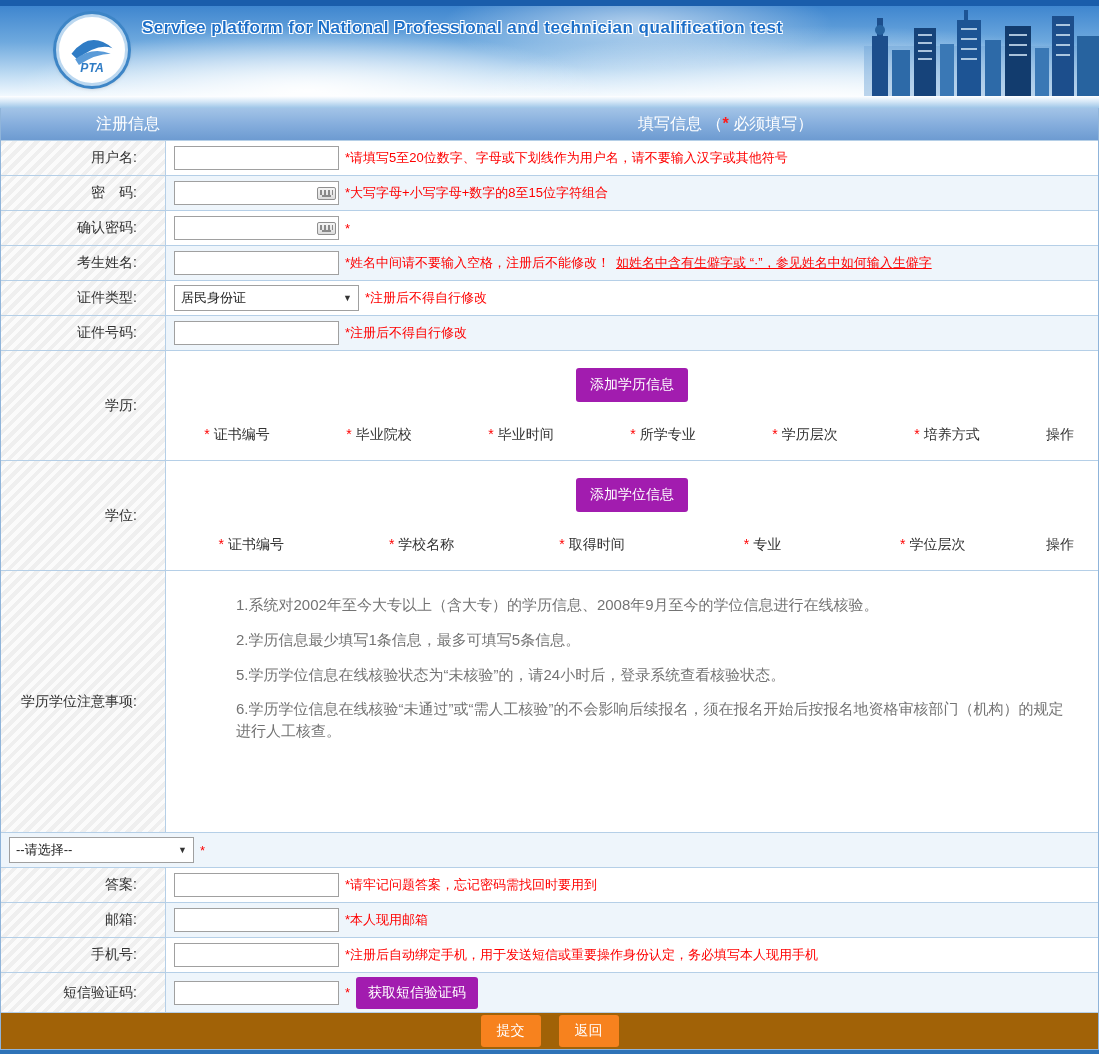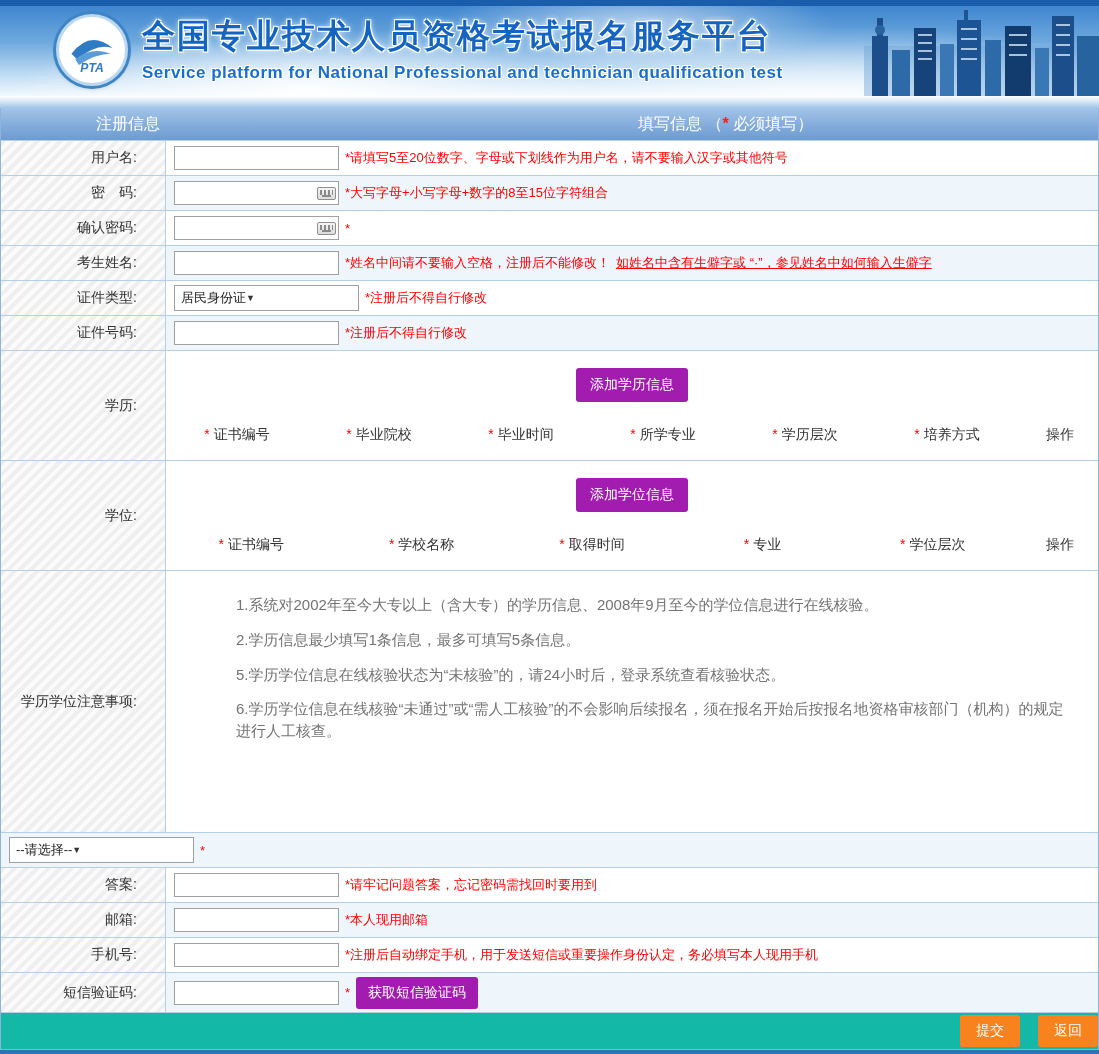--- a/index.html
+++ b/index.html
@@ -74,21 +74,21 @@
   .kbd-icon::before {
     content:""; position:absolute; left:2px; right:2px; top:2px; bottom:4px;
     background:repeating-linear-gradient(90deg,#8a8a8a 0 2px,transparent 2px 4px);
   }
   .kbd-icon::after {
     content:""; position:absolute; left:4px; right:4px; bottom:2px; height:2px; background:#8a8a8a;
   }
 
   .select-box {
     width:185px; height:26px; border:1px solid #a0a0a0; background:#fff;
-    display:flex; align-items:center; justify-content:flex-start;
+    display:flex; align-items:center; justify-content:space-between;
     padding:0 6px; font-size:13px; color:#222; cursor:pointer;
   }
   .select-arrow { font-size:9px; color:#333; }
 
   .note { font-size:13px; color:#fe0000; white-space:nowrap; }
   .note-link { font-size:13px; color:#fe0000; text-decoration:underline; cursor:pointer; white-space:nowrap; }
 
   .blue-btn {
     background:#a21caf; color:#fff; border:none; border-radius:3px;
     padding:8px 14px; font-size:14px; font-family:inherit; cursor:pointer;
@@ -99,21 +99,21 @@
   .content-col { flex-direction:column; justify-content:center; align-items:center; gap:24px; padding:14px 0; }
   .col-headers { display:flex; width:100%; font-size:14px; color:#333; }
   .col-h { flex:1; text-align:center; white-space:nowrap; }
   .col-h:last-child { flex:0 0 80px; }
   .star { color:#fe0000; font-style:normal; margin-right:4px; }
 
   .row-notice { min-height:262px; }
   .notice-list { display:block; padding:10px 10px 10px 55px; background:#fff; }
   .notice-item { color:#737373; font-size:15px; line-height:1.45; margin:13px 15px; }
 
-  .footer-row { border-top:1px solid #b5cfe7; height:37px; display:flex; align-items:center; justify-content:flex-end; gap:18px; background:#14b8a6; }
+  .footer-row { border-top:1px solid #b5cfe7; height:37px; display:flex; align-items:center; justify-content:center; gap:18px; background:#a16207; }
   .orange-btn {
     background:#f7821e; color:#fff; border:none; border-radius:3px;
     padding:7px 16px; font-size:14px; font-family:inherit; cursor:pointer;
   }
   .bottom-bar { height:7px; background:#2e73b8; border-top:1px solid #8fb4da; }
 </style>
 </head>
 <body>
 
 <div class="page">
@@ -122,21 +122,20 @@
 
   <header class="site-header">
     <div class="logo">
       <svg viewBox="0 0 60 60">
         <path d="M8 34 Q28 8 52 28 Q36 22 14 40 Z" fill="#2f7cc5"></path>
         <path d="M12 40 Q30 26 50 34 Q34 34 16 46 Z" fill="#5a9bd8"></path>
         <text x="30" y="54" text-anchor="middle" font-size="13" font-weight="bold" font-style="italic" fill="#2f7cc5">PTA</text>
       </svg>
     </div>
     <div class="titles">
-      <div class="site-title">全国专业技术人员资格考试报名服务平台</div>
       <div class="site-subtitle">Service platform for National Professional and technician  qualification test</div>
     </div>
     <svg class="skyline" viewBox="0 0 235 90" preserveAspectRatio="none">
       <rect x="0" y="40" width="235" height="50" fill="#6fa3d6" opacity="0.45"></rect>
       <rect x="8" y="30" width="16" height="60" fill="#1c4e8c"></rect>
       <rect x="13" y="12" width="6" height="20" fill="#1c4e8c"></rect>
       <circle cx="16" cy="24" r="5" fill="#27639f"></circle>
       <rect x="28" y="44" width="18" height="46" fill="#2d6aa8"></rect>
       <rect x="50" y="22" width="22" height="68" fill="#16437a"></rect>
       <rect x="76" y="38" width="14" height="52" fill="#3a78b5"></rect>

